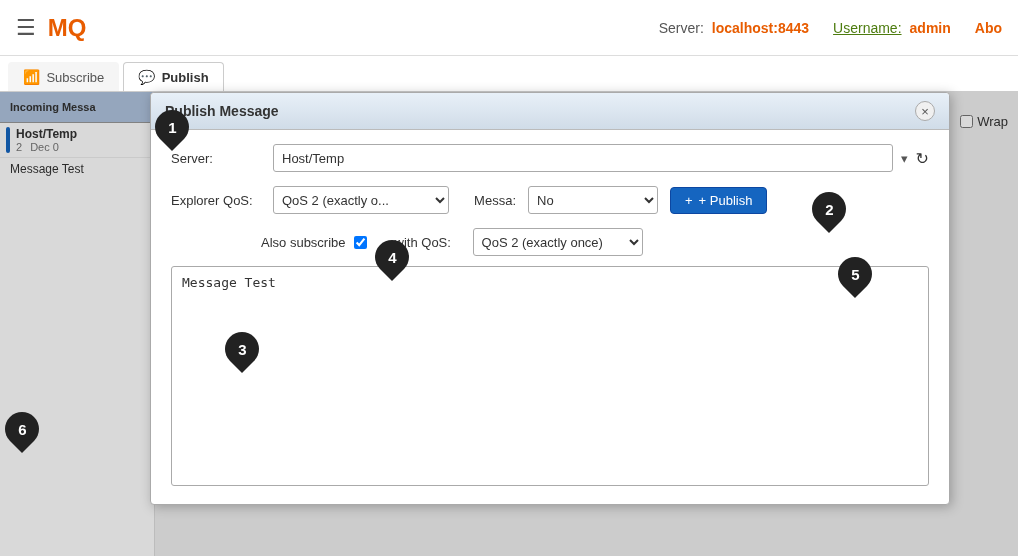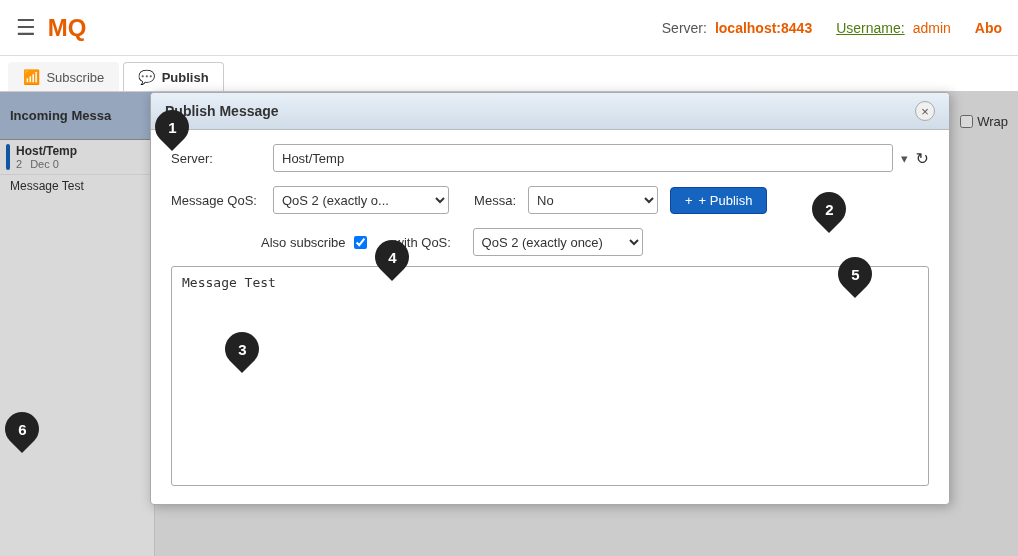--- a/index.html
+++ b/index.html
@@ -35,21 +35,21 @@
       margin-left: auto;
       display: flex;
       align-items: center;
       gap: 8px;
       font-size: 14px;
       color: #555;
     }
     .navbar-server-label { color: #555; }
     .navbar-server-value { color: #e85c00; font-weight: bold; }
     .navbar-username-label { color: #4d7c0f; margin-left: 16px; text-decoration: underline; }
-    .navbar-username-value { color: #e85c00; font-weight: normal; }
+    .navbar-username-value { color: #e85c00; font-weight: bold; }
     .navbar-about { color: #e85c00; font-weight: bold; margin-left: 16px; }
 
     
     .tabbar {
       display: flex;
       background: #fff;
       border-bottom: 1px solid #ccc;
       padding: 0 8px;
       height: 36px;
       align-items: flex-end;
@@ -86,23 +86,23 @@
     
     .left-panel {
       width: 155px;
       background: #fff;
       border-right: 1px solid #ddd;
       overflow: hidden;
     }
     .left-panel-header {
       background: #b0c4de;
       color: #333;
-      font-size: 13px;
+      font-size: 11px;
       font-weight: bold;
-      padding: 16px 10px;
+      padding: 9px 10px;
       border-bottom: 1px solid #999;
     }
     .left-panel-row {
       display: flex;
       align-items: center;
       padding: 4px 6px;
       font-size: 12px;
       color: #333;
       border-bottom: 1px solid #eee;
     }
@@ -366,21 +366,21 @@
           <span class="form-label">Server:</span>
           <div class="topic-input-wrapper">
             <input type="text" class="topic-input" value="Host/Temp" style="">
             <span class="topic-dropdown-arrow">▾</span>
             <span class="refresh-icon">↻</span>
           </div>
         </div>
 
         
         <div class="form-row">
-          <span class="form-label">Message QoS:</span>
+          <span class="form-label">Explorer QoS:</span>
           <select class="select-input qos-select">
             <option>QoS 2 (exactly o...</option>
             <option>QoS 0 (at most once)</option>
             <option>QoS 1 (at least once)</option>
           </select>
           <span class="form-label" style="min-width:55px;text-align:right;">Messa:</span>
           <select class="select-input retain-select">
             <option>No</option>
             <option>Yes</option>
           </select>

